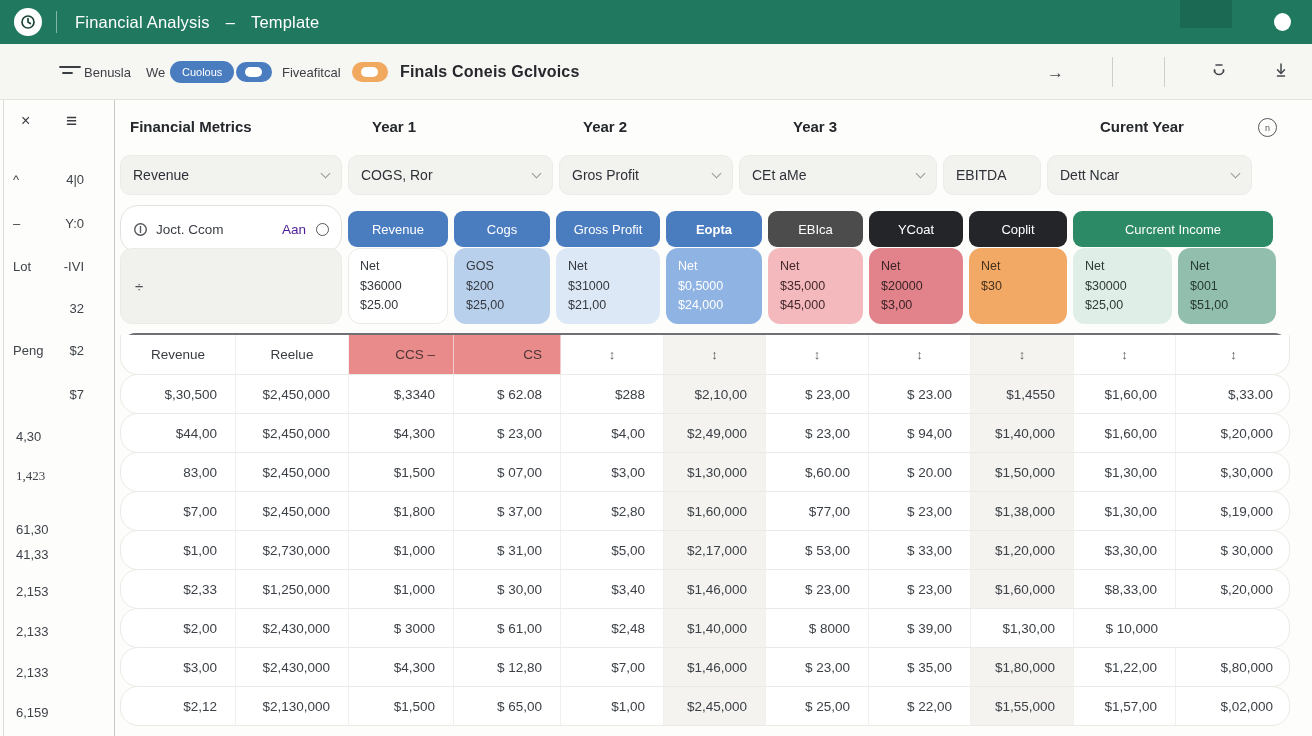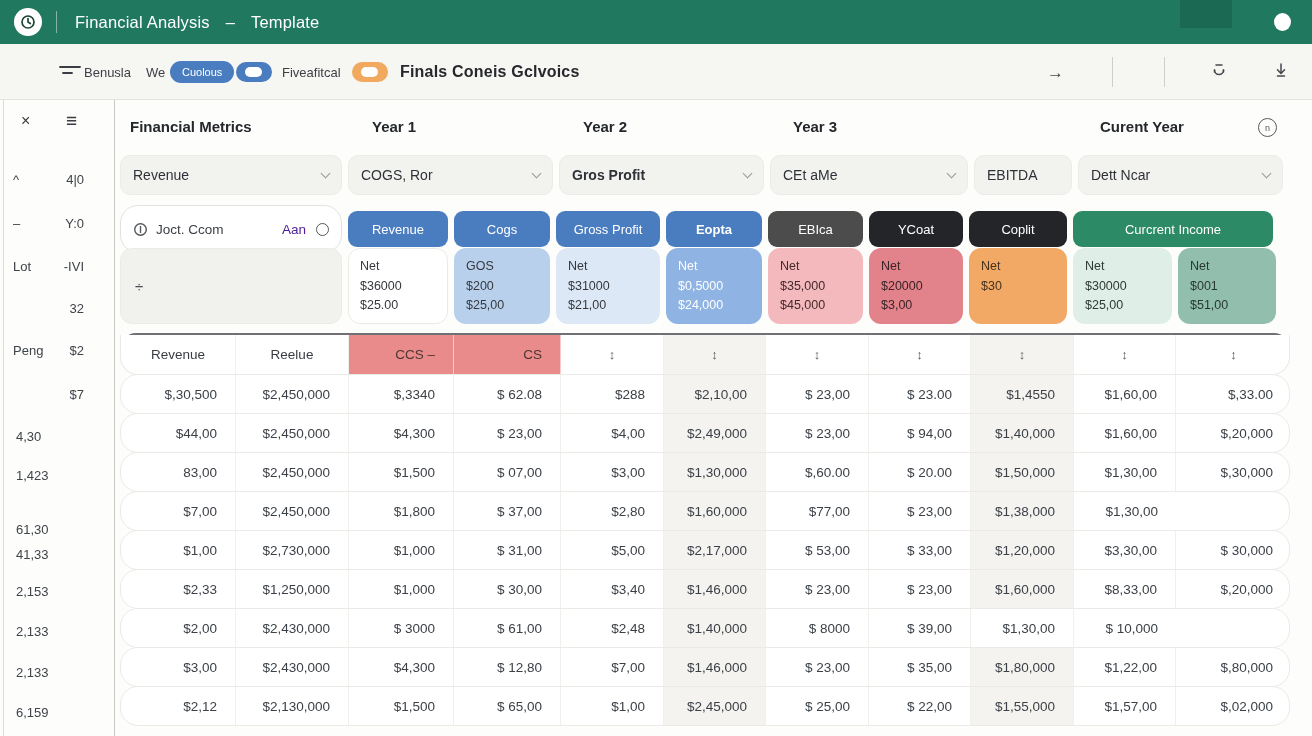--- a/index.html
+++ b/index.html
@@ -137,21 +137,21 @@
         <span class="sb-item sb-right" style="top: 70px;">4|0</span>
         <span class="sb-item sb-left" style="top: 114px;">–</span>
         <span class="sb-item sb-right" style="top: 114px;">Y:0</span>
         <span class="sb-item sb-left" style="top: 157px;">Lot</span>
         <span class="sb-item sb-right" style="top: 157px;">-IVI</span>
         <span class="sb-item sb-right" style="top: 199px;">32</span>
         <span class="sb-item sb-left" style="top: 241px;">Peng</span>
         <span class="sb-item sb-right" style="top: 241px;">$2</span>
         <span class="sb-item sb-right" style="top: 285px;">$7</span>
         <span class="sb-item sb-num" style="top: 327px;">4,30</span>
-        <span class="sb-item sb-num" style="top: 366px;">1,423</span>
+        <span class="sb-item sb-num" style="top: 366px; font-family: Liberation Serif, serif;">1,423</span>
         <span class="sb-item sb-num" style="top: 420px;">61,30</span>
         <span class="sb-item sb-num" style="top: 445px;">41,33</span>
         <span class="sb-item sb-num" style="top: 482px;">2,153</span>
         <span class="sb-item sb-num" style="top: 522px;">2,133</span>
         <span class="sb-item sb-num" style="top: 563px;">2,133</span>
         <span class="sb-item sb-num" style="top: 603px;">6,159</span>
       </div>
   </aside>
 
   <main class="main">
@@ -164,21 +164,21 @@
 
     <div class="dd-row" id="dd-row">
         <div class="dropdown" style="width: 222px;">
           <span>Revenue</span>
           <span class="caret"></span>
         </div>
         <div class="dropdown" style="width: 205px;">
           <span>COGS, Ror</span>
           <span class="caret"></span>
         </div>
-        <div class="dropdown" style="width: 205px; font-weight: bold;">
+        <div class="dropdown" style="width: 174px;">
           <span>Gros Profit</span>
           <span class="caret"></span>
         </div>
         <div class="dropdown" style="width: 198px;">
           <span>CEt aMe</span>
           <span class="caret"></span>
         </div>
         <div class="dropdown" style="width: 98px;">
           <span>EBITDA</span>
         </div>
@@ -315,20 +315,21 @@
           <div class="tc">$7,00</div>
           <div class="tc">$2,450,000</div>
           <div class="tc">$1,800</div>
           <div class="tc">$ 37,00</div>
           <div class="tc">$2,80</div>
           <div class="tc shade">$1,60,000</div>
           <div class="tc">$77,00</div>
           <div class="tc">$ 23,00</div>
           <div class="tc shade">$1,38,000</div>
           <div class="tc">$1,30,00</div>
+          <div class="tc">$,19,000</div>
         </div>
         <div class="trow">
           <div class="tc">$1,00</div>
           <div class="tc">$2,730,000</div>
           <div class="tc">$1,000</div>
           <div class="tc">$ 31,00</div>
           <div class="tc">$5,00</div>
           <div class="tc shade">$2,17,000</div>
           <div class="tc">$ 53,00</div>
           <div class="tc">$ 33,00</div>

